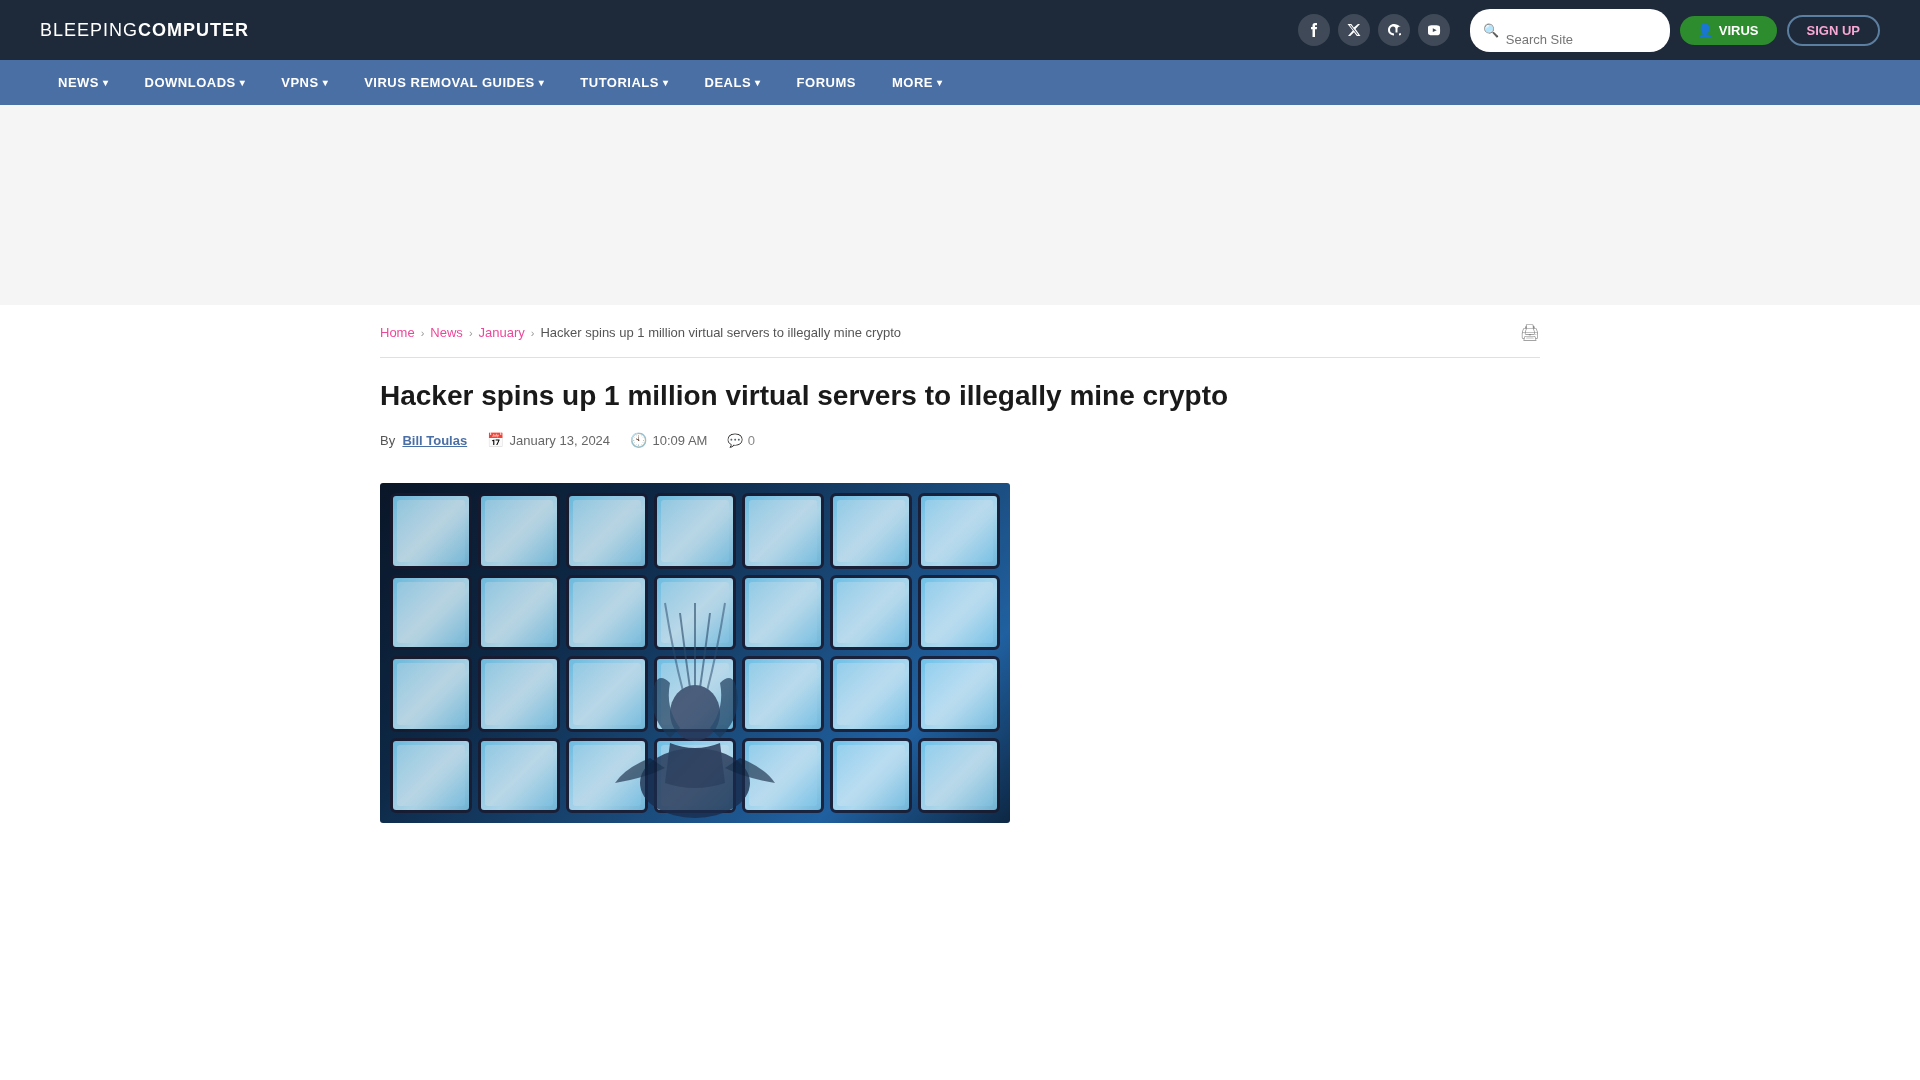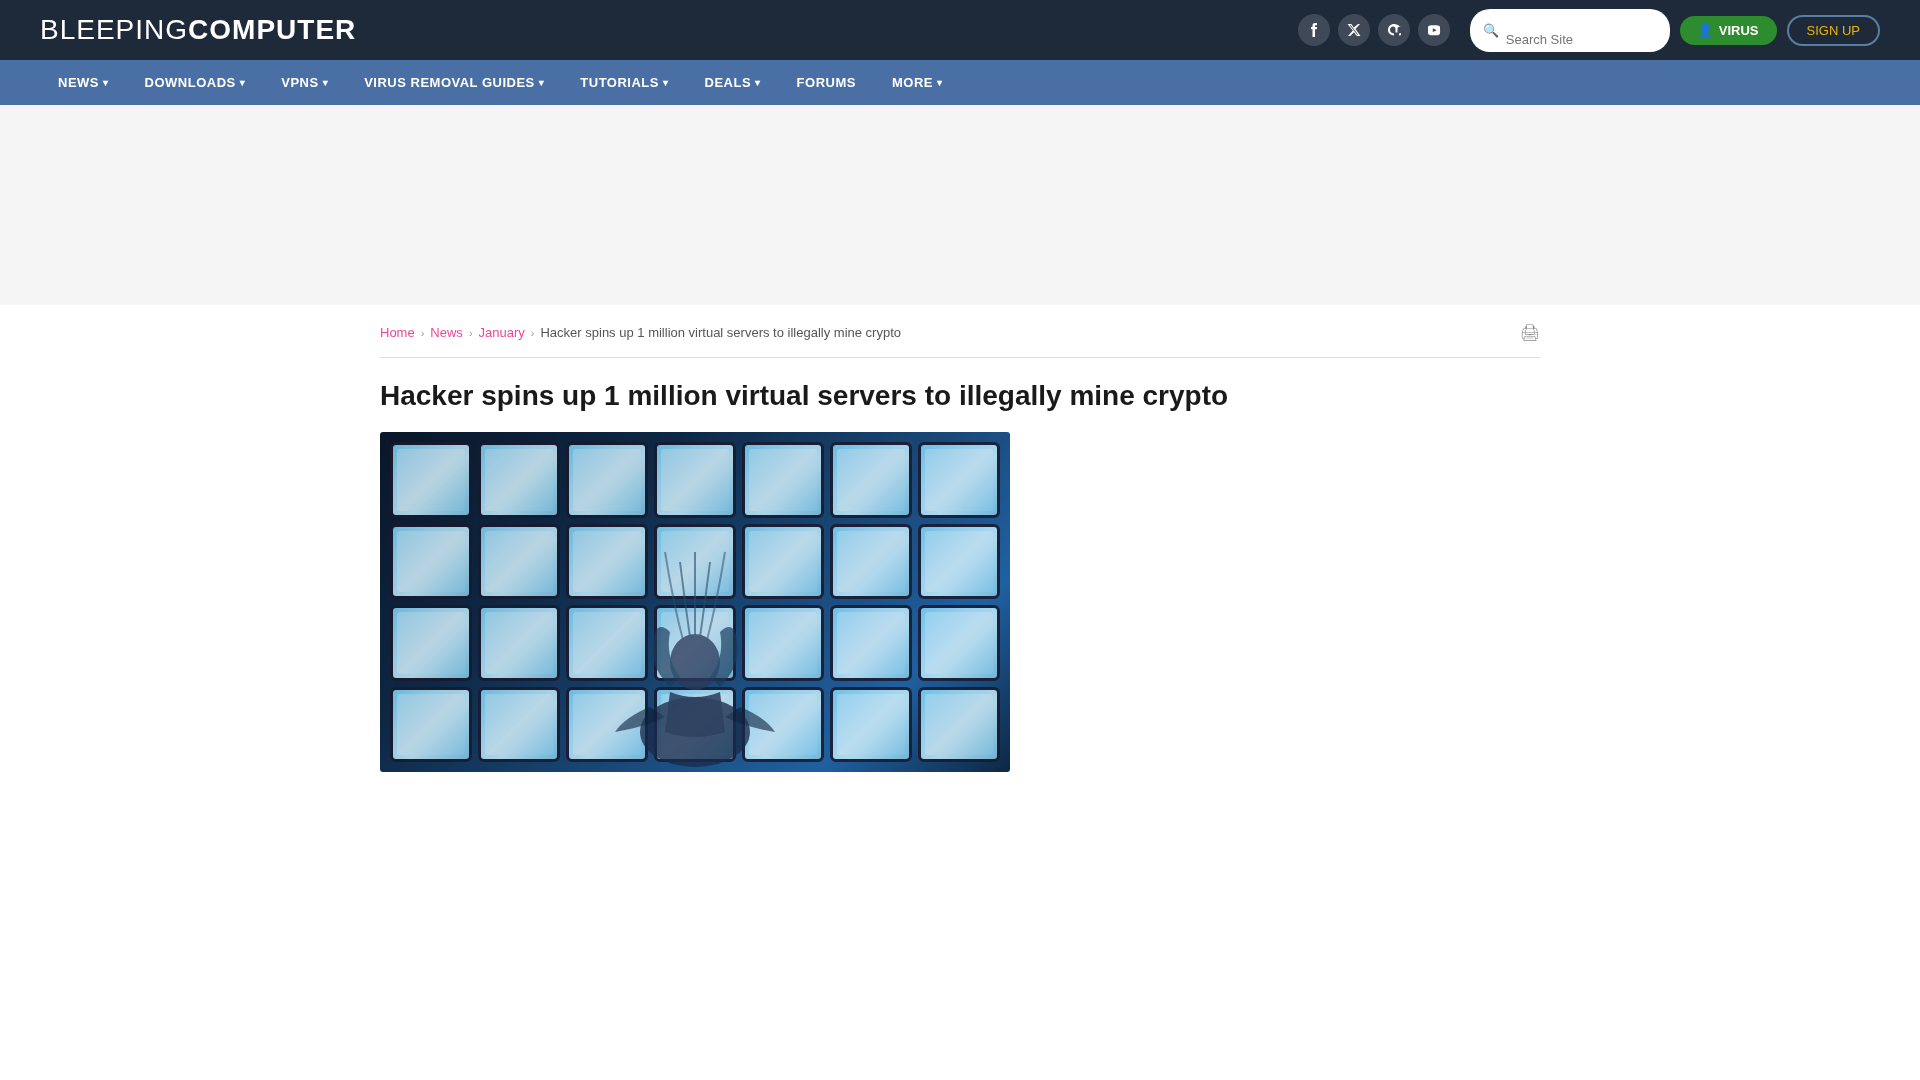--- a/index.html
+++ b/index.html
@@ -8,21 +8,21 @@
     
     .header {
       background: #1e2a3a;
       display: flex;
       align-items: center;
       justify-content: space-between;
       padding: 0 40px;
       height: 60px;
     }
     .logo {
-      font-size: 28px;
+      font-size: 18px;
       color: #fff;
       font-weight: 300;
       letter-spacing: 1px;
       text-decoration: none;
     }
     .logo strong { font-weight: 700; }
     .header-right {
       display: flex;
       align-items: center;
       gap: 10px;
@@ -72,27 +72,27 @@
       padding: 7px 18px;
       font-size: 13px;
       cursor: pointer;
       display: flex;
       align-items: center;
       gap: 5px;
       font-weight: 600;
     }
     .btn-signup {
       background: transparent;
-      color: #eab308;
+      color: #f9a8d4;
       border: 2px solid #5a7fa0;
       border-radius: 20px;
       padding: 6px 18px;
       font-size: 13px;
       cursor: pointer;
-      font-weight: 400;
+      font-weight: 700;
     }
 
     
     .nav {
       background: #4a6fa5;
       display: flex;
       align-items: center;
       padding: 0 40px;
       height: 45px;
     }
@@ -329,20 +329,38 @@
     <a class="breadcrumb-item" href="#">News</a>
     <span class="breadcrumb-sep">›</span>
     <a class="breadcrumb-item" href="#">January</a>
     <span class="breadcrumb-sep">›</span>
     <span class="breadcrumb-current">Hacker spins up 1 million virtual servers to illegally mine crypto</span>
     <span class="breadcrumb-print" title="Print">🖨</span>
   </div>
 
   <h1 class="article-title">Hacker spins up 1 million virtual servers to illegally mine crypto</h1>
 
+  <div class="article-meta">
+    <span class="author-label">
+      <span>By</span>
+      &nbsp;<a class="author-name" href="#">Bill Toulas</a>
+    </span>
+    <span class="meta-item">
+      <span class="meta-icon">📅</span>
+      <span>January 13, 2024</span>
+    </span>
+    <span class="meta-item">
+      <span class="meta-icon">🕙</span>
+      <span>10:09 AM</span>
+    </span>
+    <span class="comments-count">
+      <span>💬</span>
+      <span>0</span>
+    </span>
+  </div>
 
   <div class="two-col">
     <div class="main-col">
       <div class="article-image-wrapper">
         <div class="article-image-placeholder">
 
           <div class="monitor-grid">
             <div class="monitor-cell"></div>
             <div class="monitor-cell"></div>
             <div class="monitor-cell"></div>

